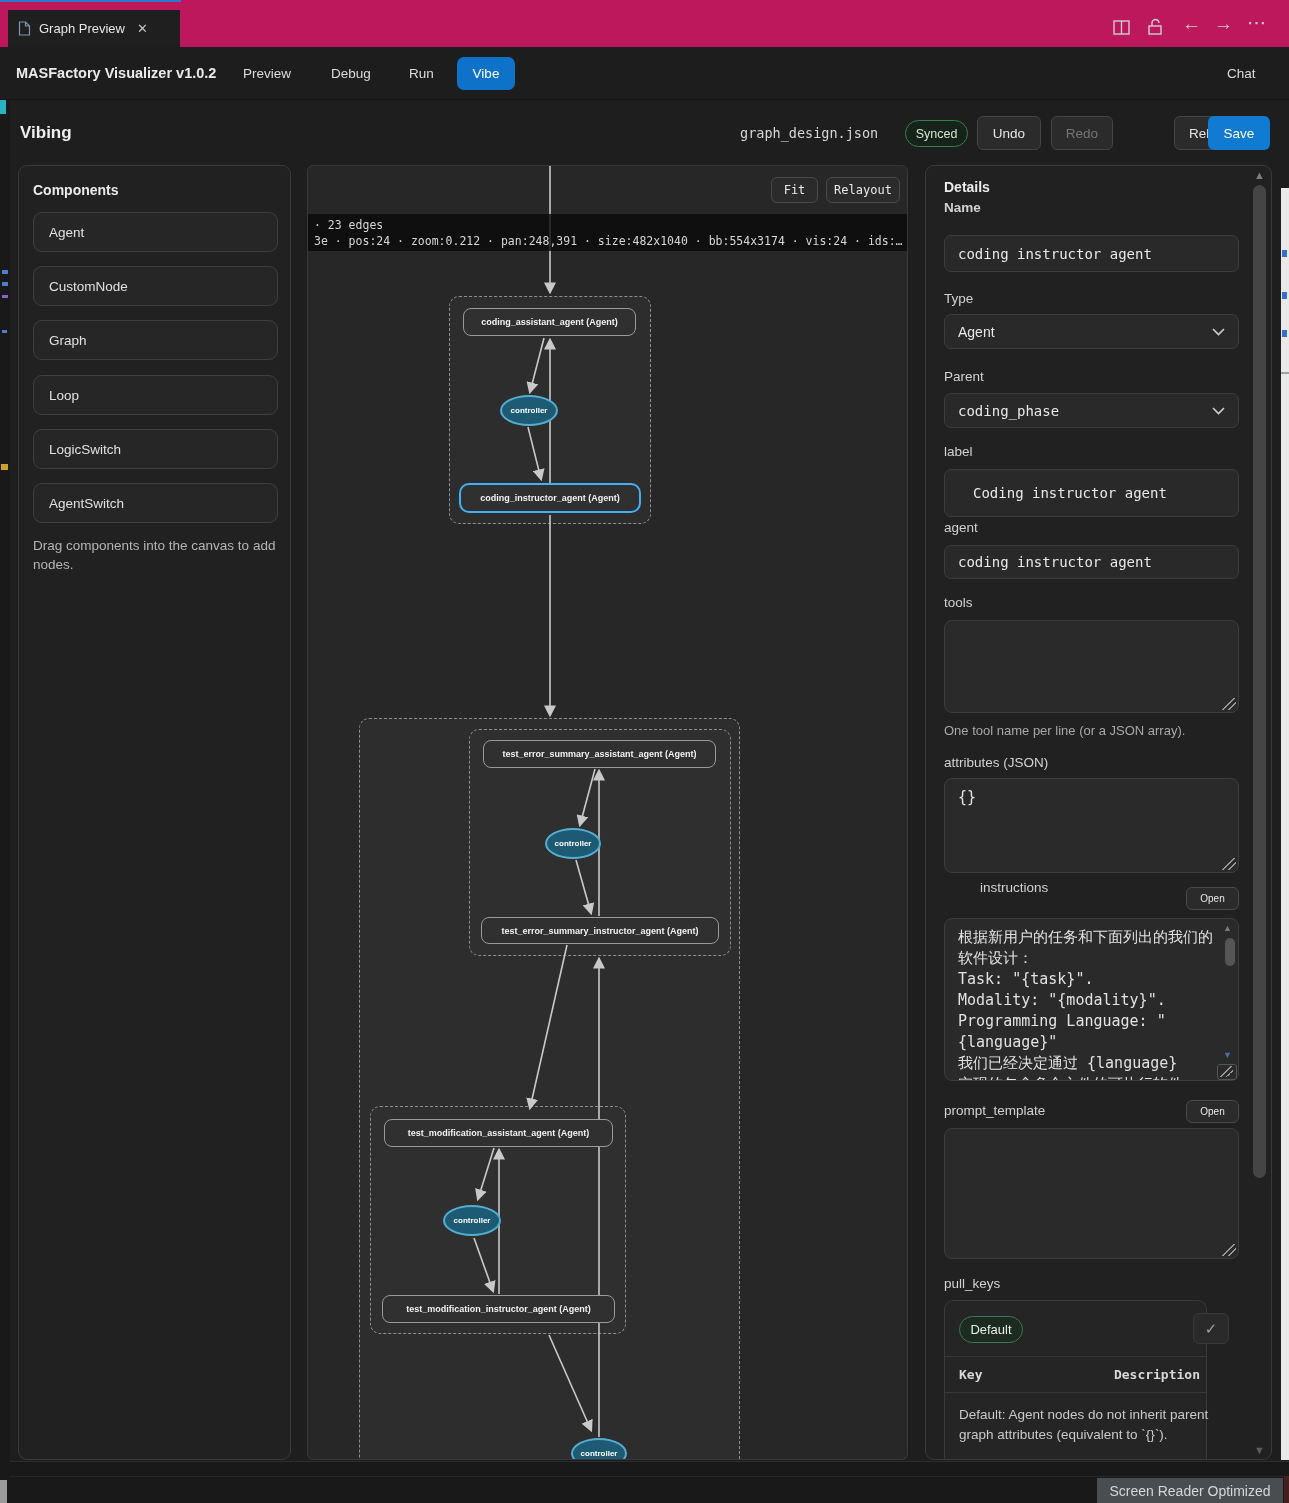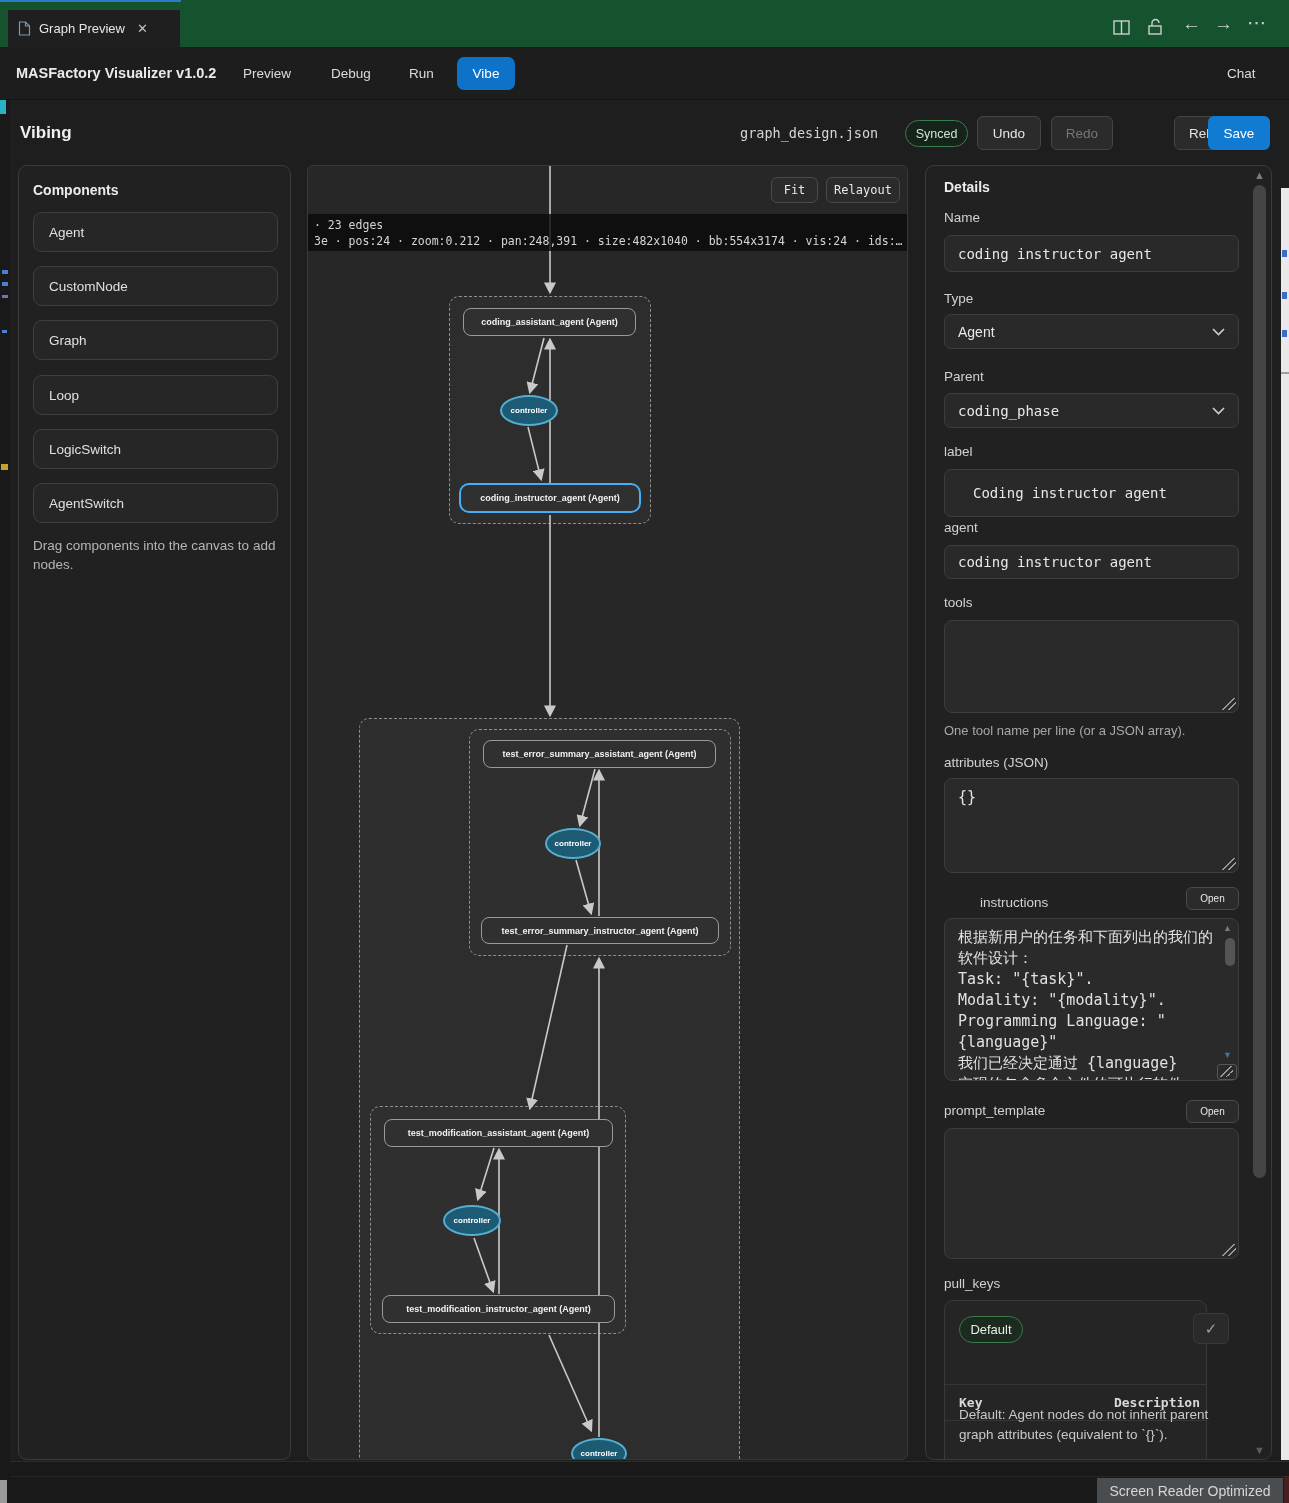--- a/index.html
+++ b/index.html
@@ -5,21 +5,21 @@
   * { margin:0; padding:0; box-sizing:border-box; }
   html,body { background:#111; }
   #screen {
     position:relative; width:1289px; height:1503px; overflow:hidden;
     background:#1e1e1e; font-family:"Liberation Sans", sans-serif; color:#ddd;
   }
   .abs { position:absolute; }
   .mono { font-family:"DejaVu Sans Mono", monospace; }
 
   
-  #tabbar { left:0; top:0; width:1289px; height:47px; background:#14532d; }
+  #tabbar { left:0; top:0; width:1289px; height:47px; background:#be185d; }
   #tab-active-accent { left:0; top:0; width:181px; height:2px; background:#2a7cc9; }
   #tab { left:8px; top:10px; width:172px; height:37px; background:#1f1f1f;
          display:flex; align-items:center; gap:8px; padding:0 10px; }
   #tab .doc-ic { width:13px; height:15px; }
   #tab-title { font-size:13px; color:#e6e6e6; }
   #tab-close { margin-left:4px; color:#c3c3c3; font-size:13px; cursor:pointer; }
   .ed-ic { top:17px; height:20px; display:flex; align-items:center; color:#cfcfcf; font-size:17px; }
   #ic-split { left:1113px; } #ic-lock { left:1147px; }
   #ic-back { left:1182px; top:14px; font-size:19px; }
   #ic-fwd  { left:1214px; top:14px; font-size:19px; }
@@ -101,43 +101,43 @@
   .fld-select { position:absolute; left:18px; width:295px; background:#292929; border:1px solid #3d3d3d;
                 border-radius:7px; color:#e8e8e8; font-size:14px; display:flex; align-items:center;
                 padding:0 13px; cursor:pointer; }
   .fld-select .chev { margin-left:auto; }
   .fld-ta { position:absolute; left:18px; width:295px; background:#2a2a2a; border:1px solid #3d3d3d;
             border-radius:8px; color:#e2e2e2; font-family:"DejaVu Sans Mono",monospace; font-size:15px;
             line-height:21px; padding:8px 24px 8px 13px; resize:none; overflow:hidden; }
   .open-btn { position:absolute; left:260px; width:53px; height:23px; background:#2b2b2b; border:1px solid #4a4a4a;
               border-radius:6px; color:#e8e8e8; font-size:10px; display:flex; align-items:center; justify-content:center; cursor:pointer; }
   #d-title { left:18px; top:13px; font-size:14px; font-weight:bold; color:#ececec; position:absolute; }
-  #l-name { top:44px; }   #in-name   { top:69px;  height:37px; line-height:35px; }
+  #l-name { top:34px;font-weight:bold; }   #in-name   { top:69px;  height:37px; line-height:35px; }
   #l-type { top:125px; }  #sel-type  { top:148px; height:35px; }
   #l-parent { top:203px; }#sel-parent{ top:227px; height:35px; font-family:"DejaVu Sans Mono",monospace; }
   #l-label { top:278px; } #in-label  { top:303px; height:48px; line-height:32px;padding-left:28px; }
   #l-agent { top:354px; } #in-agent  { top:379px; height:34px; line-height:32px; }
   #l-tools { top:429px; } #ta-tools  { top:454px; height:93px; }
   #tools-hint { position:absolute; left:18px; top:557px; font-size:13px; color:#a8a8a8; }
   #l-attrs { top:589px; } #ta-attrs  { top:612px; height:95px; }
-  #l-instr { top:729px;padding-left:36px; } #open-instr{ top:721px; }
+  #l-instr { top:714px;padding-left:36px; } #open-instr{ top:721px; }
   #ta-instr { top:752px; height:163px; }
   #l-prompt { top:937px; } #open-prompt { top:934px; }
   #ta-prompt { top:962px; height:131px; }
   #l-pull { top:1110px; }
   #pull-box { position:absolute; left:18px; top:1134px; width:263px; height:172px;
               background:#252525; border:1px solid #3a3a3a; border-radius:9px; }
   #pull-default { position:absolute; left:14px; top:15px; width:64px; height:27px; border:1px solid #3c7a4c;
                   background:#1c2a20; border-radius:14px; color:#e4efe4; font-size:13px;
                   display:flex; align-items:center; justify-content:center; cursor:pointer; }
   #pull-check { position:absolute; left:248px; top:12px; width:36px; height:31px; background:#2a2a2a;
                 border:1px solid #383838; border-radius:6px; color:#a0a0a0; font-size:15px;
                 display:flex; align-items:center; justify-content:center; }
   #pull-hdr { position:absolute; left:0; top:55px; width:100%; height:37px; border-top:1px solid #363636;
-              border-bottom:1px solid #363636;margin-top:28px; }
+              border-bottom:1px solid #363636; }
   #pull-key { position:absolute; left:14px; top:10px; font-size:13px; font-weight:bold; color:#d8d8d8; }
   #pull-desc-h { position:absolute; right:6px; top:10px; font-size:13px; font-weight:bold; color:#d8d8d8; }
   #pull-desc { position:absolute; left:14px; top:104px; width:262px; font-size:13.5px; line-height:20px; color:#c9c9c9; }
   
   .sb-glyph { position:absolute; color:#7a7a7a; font-size:9px; }
   #instr-up   { left:297px; top:757px; }
   #instr-thumb{ position:absolute; left:299px; top:772px; width:10px; height:28px; background:#555; border-radius:5px; }
   #instr-down { left:297px; top:884px; color:#4a6ea8; }
   .resize-grip { position:absolute; width:14px; height:12px;
      background:linear-gradient(135deg, transparent 45%, #9a9a9a 45%, #9a9a9a 52%, transparent 52%, transparent 68%, #9a9a9a 68%, #9a9a9a 75%, transparent 75%); }

